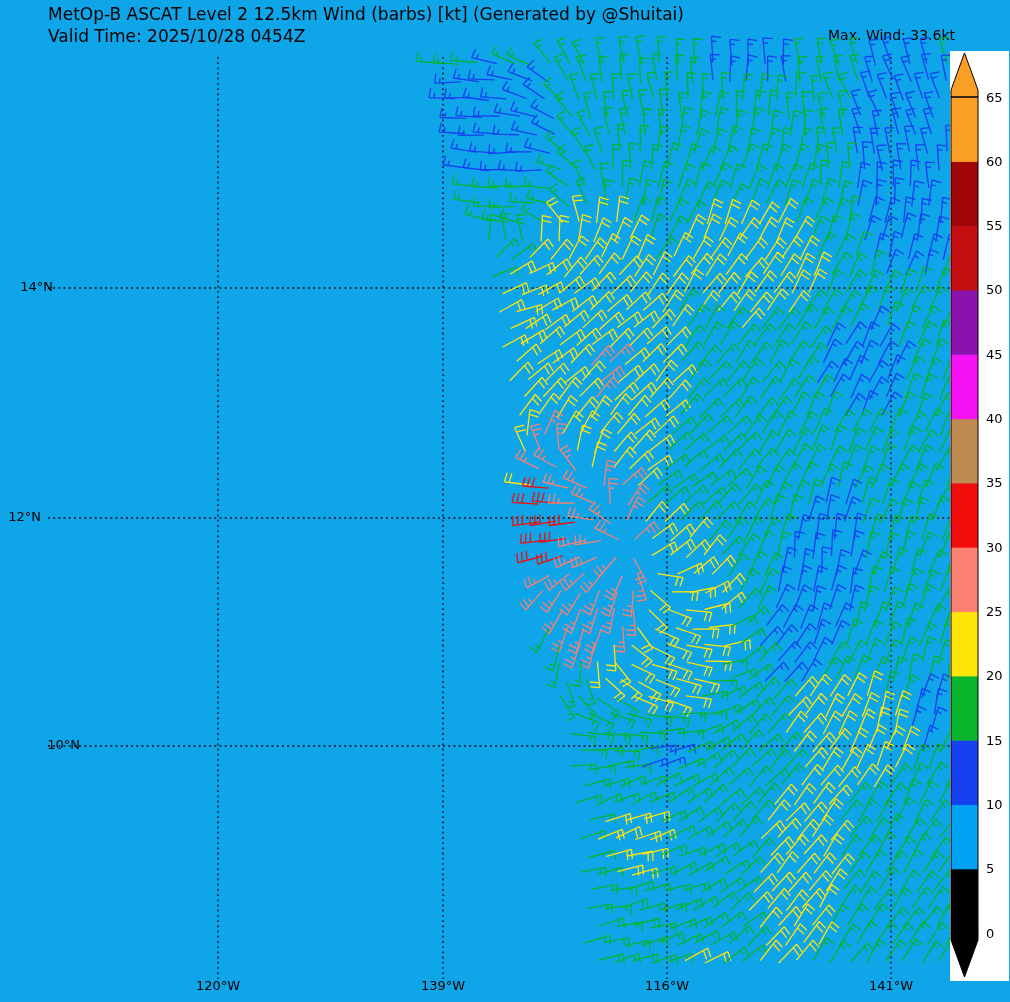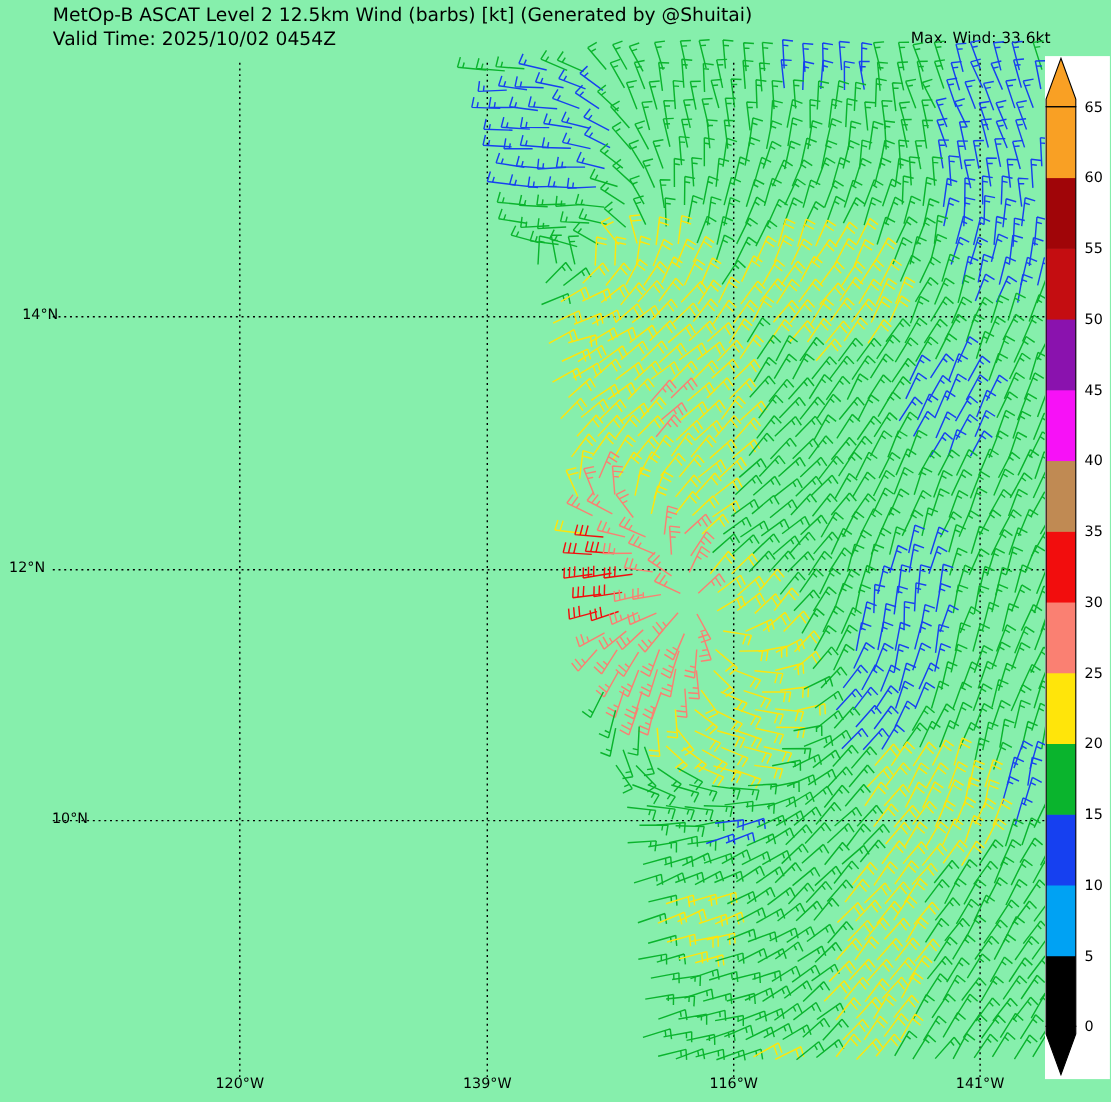--- a/index.html
+++ b/index.html
@@ -1,33 +1,33 @@
 <!DOCTYPE html>
 <html><head>
 <meta charset="utf-8">
 <style>
   html,body{margin:0;padding:0;background:#ffffff;}
-  #page{position:relative;width:1010px;height:1002px;background:#86efac;overflow:hidden;
+  #page{position:relative;width:1010px;height:1002px;background:#0ea5e9;overflow:hidden;
         font-family:"DejaVu Sans","Liberation Sans",sans-serif;color:#000;}
   .title-line{position:absolute;left:48px;font-size:17px;line-height:22px;white-space:pre;}
   #title1{top:3px;}
   #title2{top:25px;}
   #maxwind{position:absolute;right:55px;top:27px;font-size:14px;}
   .lat-label{position:absolute;left:0;width:41px;text-align:right;font-size:13px;}
   .lon-label{position:absolute;width:70px;text-align:center;font-size:13px;top:978px;}
   svg{position:absolute;left:0;top:0;}
   .cb-label{font-size:13px;fill:#000;font-family:"DejaVu Sans","Liberation Sans",sans-serif;}
 </style>
 </head>
 <body>
 
 <div id="page">
 
   <div class="title-line" id="title1">MetOp-B ASCAT Level 2 12.5km Wind (barbs) [kt] (Generated by @Shuitai)</div>
-  <div class="title-line" id="title2">Valid Time: 2025/10/02 0454Z</div>
+  <div class="title-line" id="title2">Valid Time: 2025/10/28 0454Z</div>
   <div id="maxwind">Max. Wind: 33.6kt</div>
 
   <div class="lat-label" id="lat0" style="top: 279px; padding-left: 12px;">14°N</div>
   <div class="lat-label" id="lat1" style="top: 509px;">12°N</div>
   <div class="lat-label" id="lat2" style="top: 737px; padding-left: 39px;">10°N</div>
 
   <div class="lon-label" id="lon0" style="left: 183px;">120°W</div>
   <div class="lon-label" id="lon1" style="left: 408px;">139°W</div>
   <div class="lon-label" id="lon2" style="left: 632px;">116°W</div>
   <div class="lon-label" id="lon3" style="left: 856px;">141°W</div>

